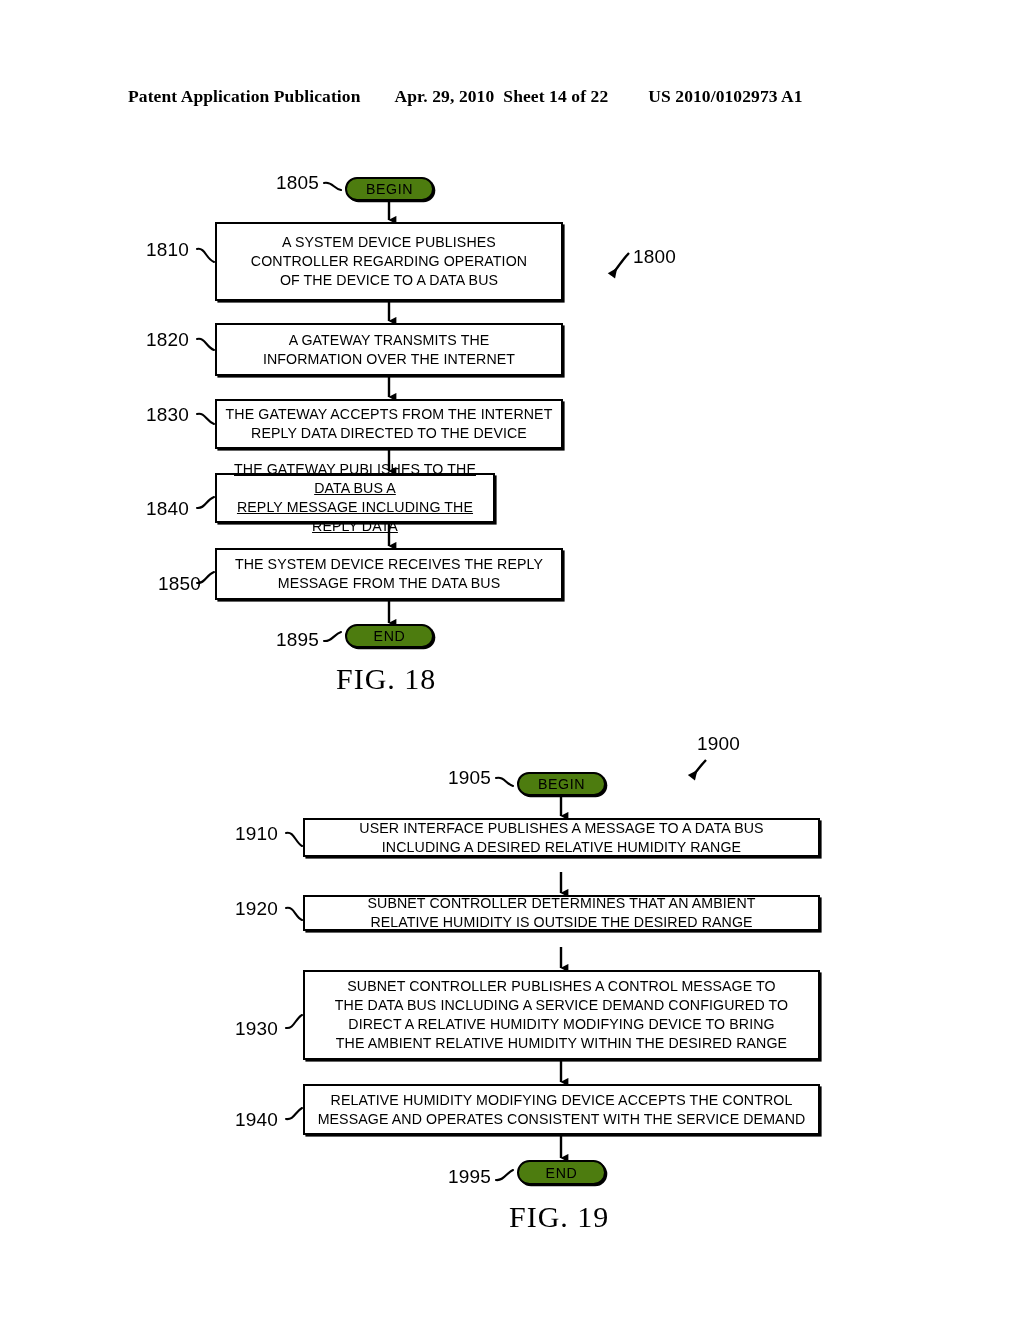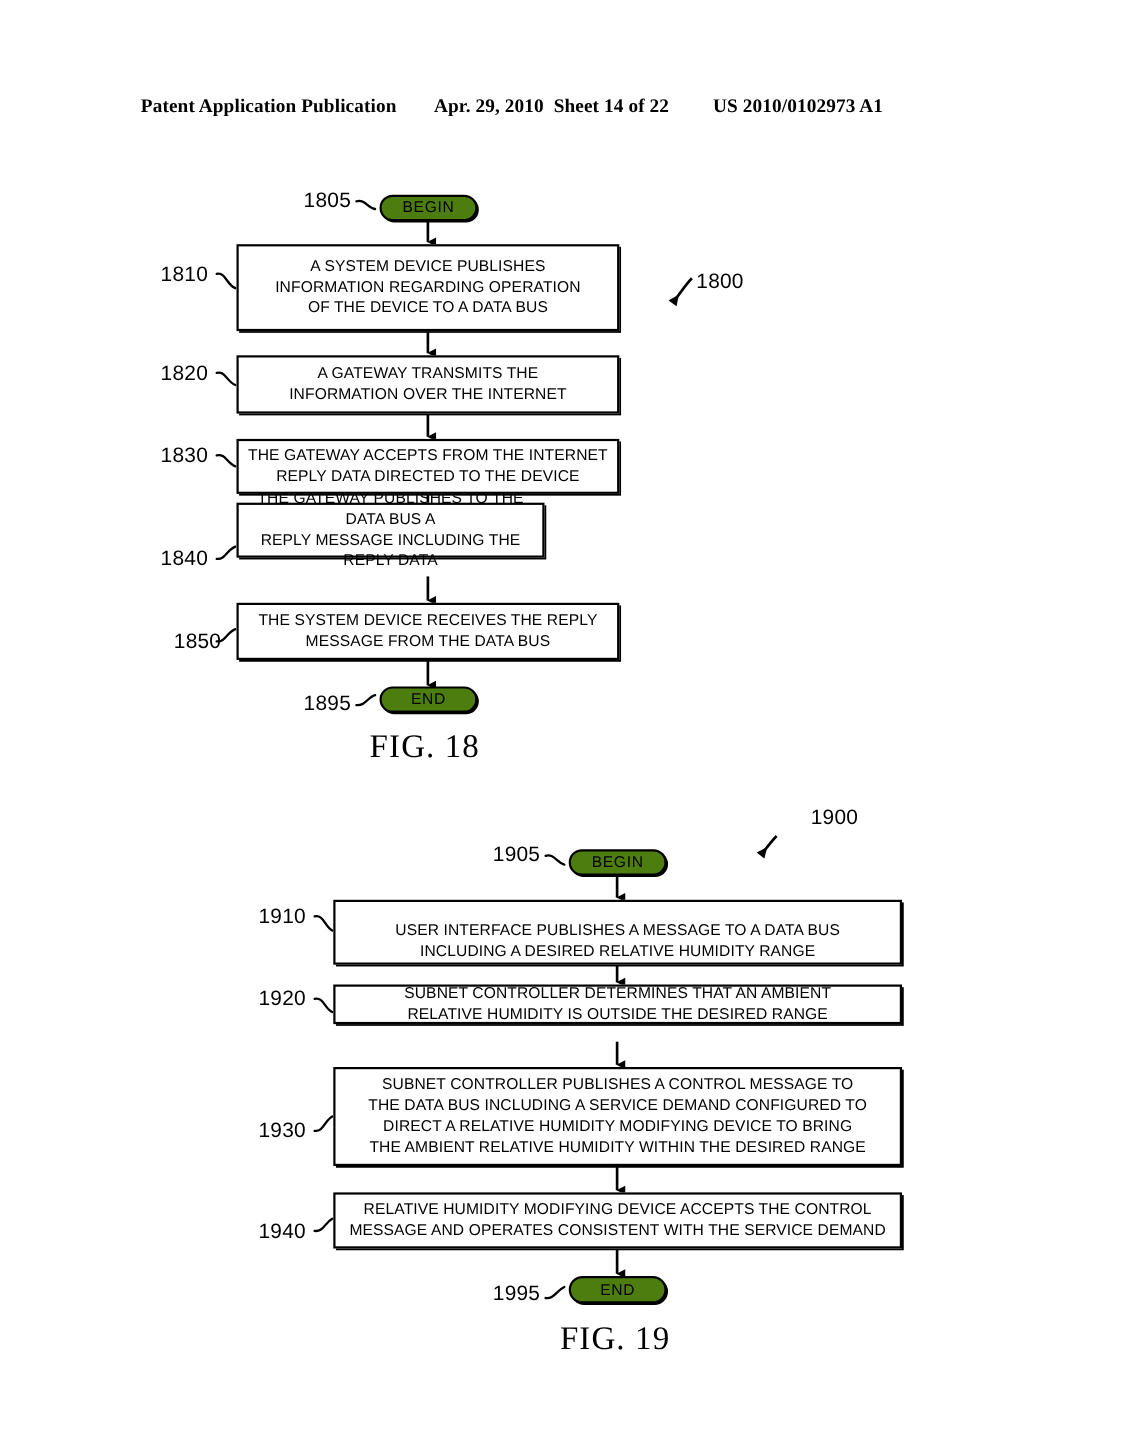--- a/index.html
+++ b/index.html
@@ -180,66 +180,66 @@
   </g>
 </svg>
 
 <div class="pill" style="left:345px; top:177px; width:89px; height:24px;">
   <span>BEGIN</span>
 </div>
 <div class="refnum" style="left:276px; top:172px;">1805</div>
 
 <div class="pbox" style="left:215px; top:222px; width:348px; height:79px;">
   <span class="ptxt">A SYSTEM DEVICE PUBLISHES
-INFORMATION REGARDING OPERATION
+CONTROLLER REGARDING OPERATION
 OF THE DEVICE TO A DATA BUS</span>
 </div>
 <div class="refnum" style="left:146px; top:239px;">1810</div>
 
 <div class="refnum" style="left:633px; top:246px;">1800</div>
 
 <div class="pbox" style="left:215px; top:323px; width:348px; height:53px;">
   <span class="ptxt">A GATEWAY TRANSMITS THE
 INFORMATION OVER THE INTERNET</span>
 </div>
 <div class="refnum" style="left:146px; top:329px;">1820</div>
 
 <div class="pbox" style="left:215px; top:399px; width:348px; height:50px;">
   <span class="ptxt">THE GATEWAY ACCEPTS FROM THE INTERNET
 REPLY DATA DIRECTED TO THE DEVICE</span>
 </div>
 <div class="refnum" style="left:146px; top:404px;">1830</div>
 
-<div class="pbox" style="left:215px; top:457px; width:280px; height:50px;">
+<div class="pbox" style="left:215px; top:473px; width:280px; height:50px;text-decoration:underline;">
   <span class="ptxt">THE GATEWAY PUBLISHES TO THE DATA BUS A
 REPLY MESSAGE INCLUDING THE REPLY DATA</span>
 </div>
 <div class="refnum" style="left:146px; top:498px;">1840</div>
 
 <div class="pbox" style="left:215px; top:548px; width:348px; height:52px;">
   <span class="ptxt">THE SYSTEM DEVICE RECEIVES THE REPLY
 MESSAGE FROM THE DATA BUS</span>
 </div>
 <div class="refnum" style="left:158px; top:573px;">1850</div>
 
 <div class="pill" style="left:345px; top:624px; width:89px; height:24px;">
   <span>END</span>
 </div>
 <div class="refnum" style="left:276px; top:629px;">1895</div>
 
 <div class="figcap" style="left:336px; top:662px;">FIG. 18</div>
 
-<div class="refnum" style="left:697px; top:733px;margin-left:40px;">1900</div>
+<div class="refnum" style="left:697px; top:733px;">1900</div>
 
 <div class="pill" style="left:517px; top:772px; width:89px; height:24px;">
   <span>BEGIN</span>
 </div>
 <div class="refnum" style="left:448px; top:767px;">1905</div>
 
-<div class="pbox" style="left:303px; top:818px; width:517px; height:59px;align-items:flex-end;">
+<div class="pbox" style="left:303px; top:818px; width:517px; height:39px;">
   <span class="ptxt">USER INTERFACE PUBLISHES A MESSAGE TO A DATA BUS
 INCLUDING A DESIRED RELATIVE HUMIDITY RANGE</span>
 </div>
 <div class="refnum" style="left:235px; top:823px;">1910</div>
 
 <div class="pbox" style="left:303px; top:895px; width:517px; height:36px;">
   <span class="ptxt">SUBNET CONTROLLER DETERMINES THAT AN AMBIENT
 RELATIVE HUMIDITY IS OUTSIDE THE DESIRED RANGE</span>
 </div>
 <div class="refnum" style="left:235px; top:898px;">1920</div>

